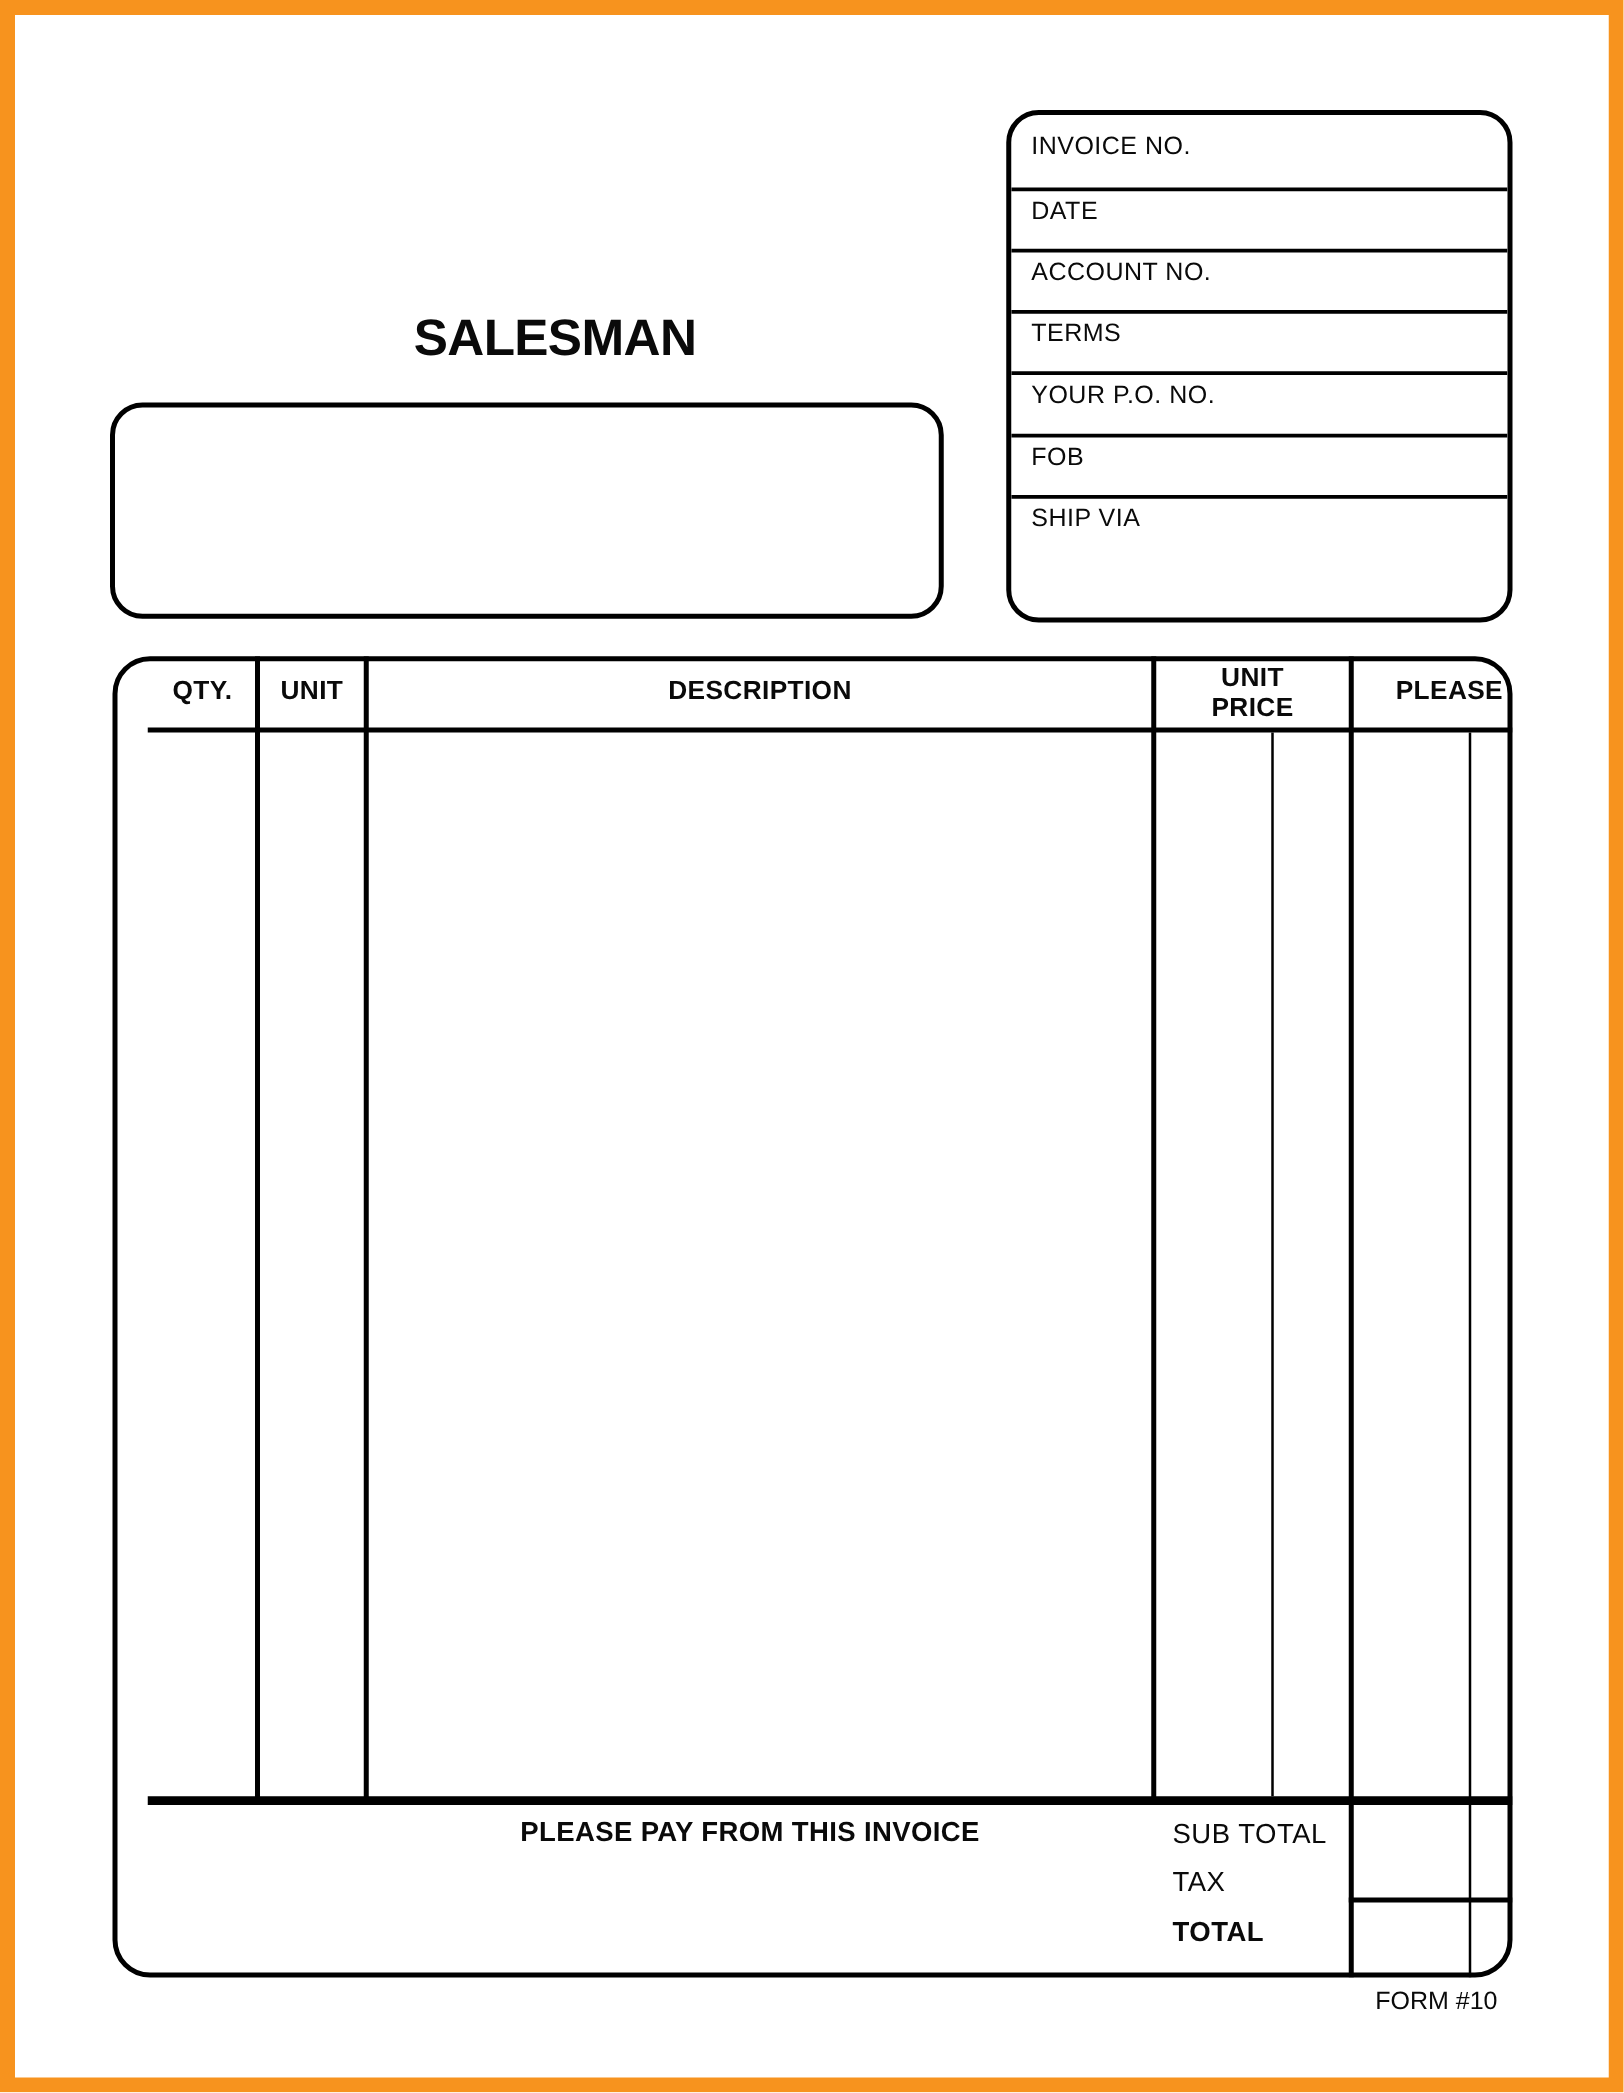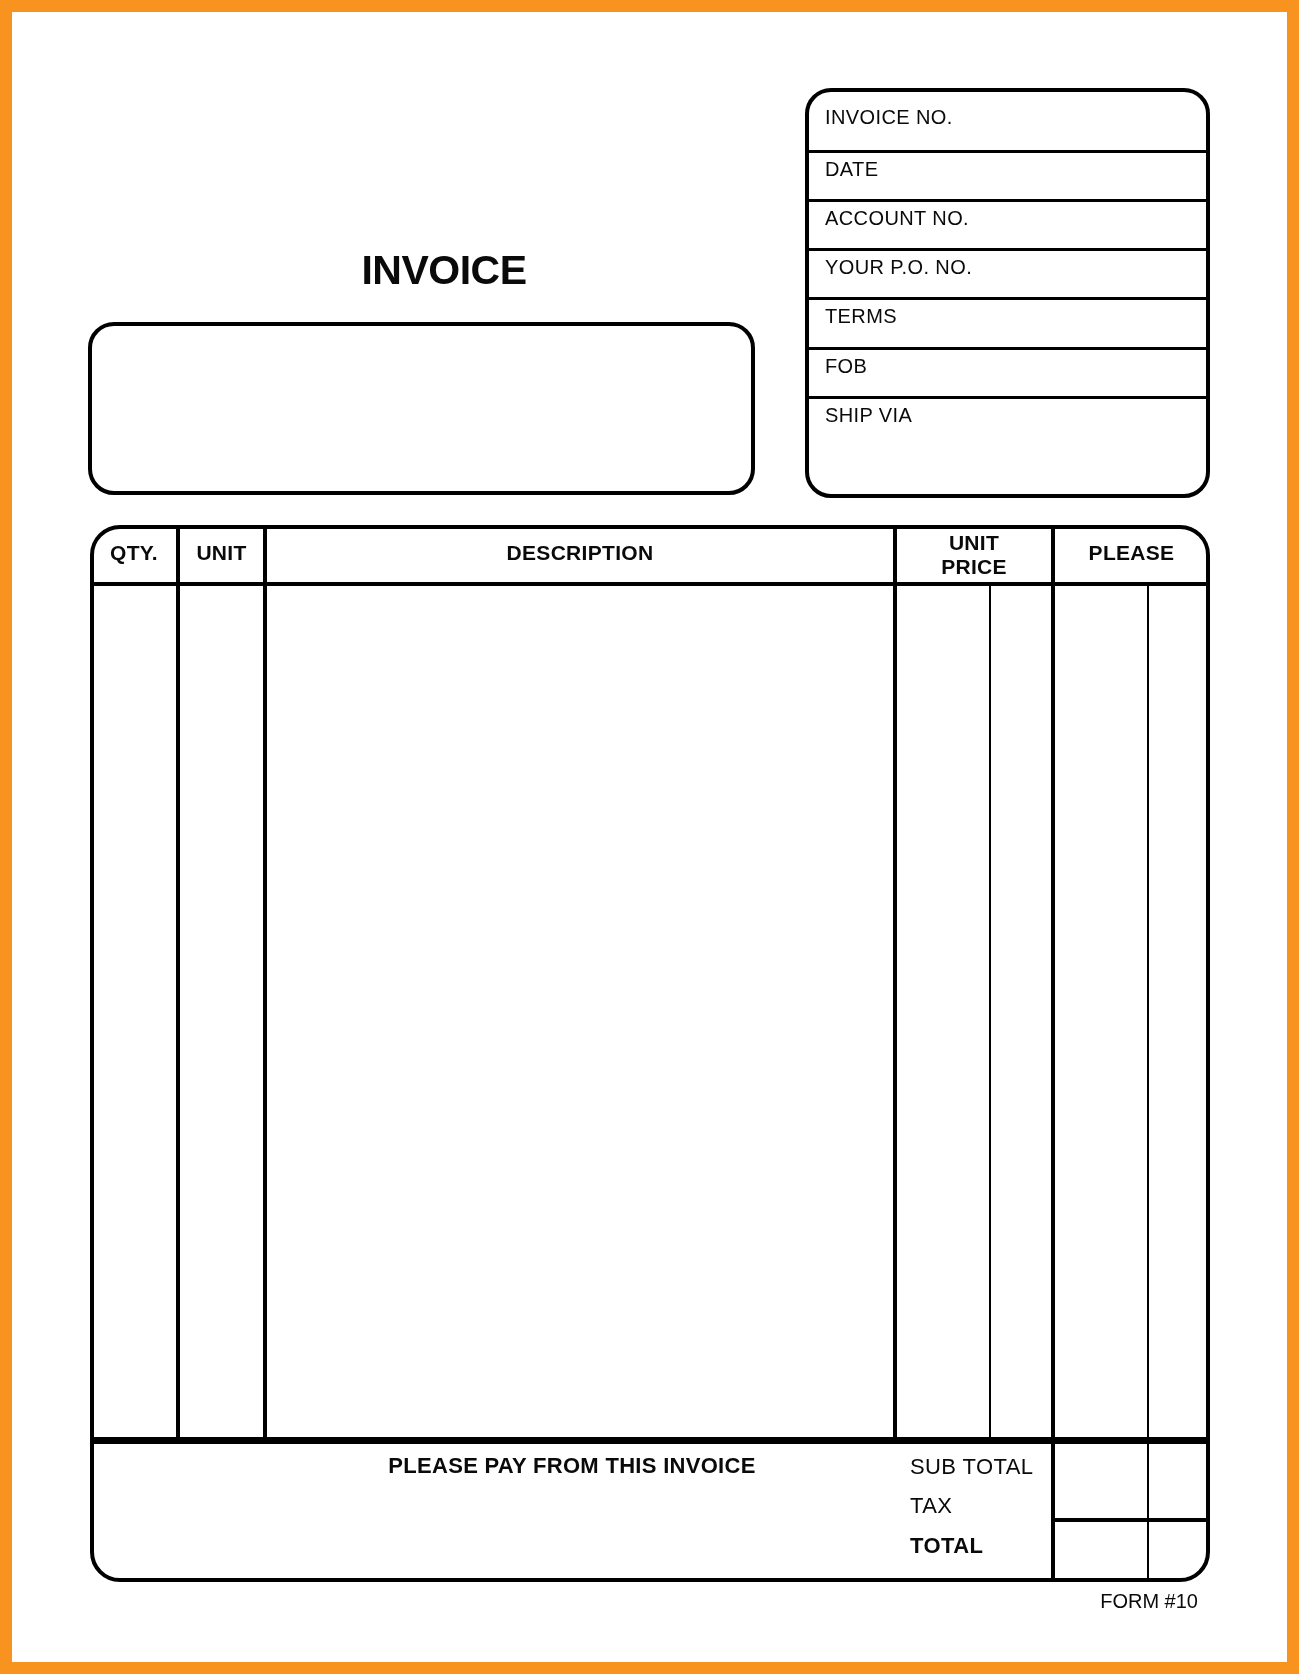--- a/index.html
+++ b/index.html
@@ -25,21 +25,21 @@
   }
 
   
   .cbox{
     position:absolute;left:88px;top:322px;width:667px;height:173px;
     border:4px solid #000;border-radius:26px;box-sizing:border-box;background:#fff;
   }
 
   
   .table{position:absolute;left:90px;top:525px;width:1120px;height:1057px;}
-  .table-clip{position:absolute;inset:0;border-radius:32px;overflow:hidden;}
+  .table-clip{position:absolute;inset:0;border-radius:32px;overflow:hidden;margin-left:28px;}
   .table-border{position:absolute;inset:0;border:4px solid #000;border-radius:30px;box-sizing:border-box;pointer-events:none;z-index:10;}
   .ln{position:absolute;background:#000;}
   .ln-header{left:0;right:0;top:57px;height:4px;}
   .vl-qty{left:86px;top:0;width:4px;height:919px;}
   .vl-unit{left:173px;top:0;width:4px;height:919px;}
   .vl-desc{left:803px;top:0;width:4px;height:919px;}
   .vl-upamt{left:961px;top:0;width:4px;height:1057px;}
   .vl-upcents{left:899px;top:61px;width:2px;height:851px;}
   .vl-amtcents{left:1057px;top:61px;width:2px;height:996px;}
   .ln-thick{left:0;right:0;top:912px;height:7px;}
@@ -72,34 +72,34 @@
     <div class="hrow first">
       <span>INVOICE NO.</span>
     </div>
     <div class="hrow">
       <span>DATE</span>
     </div>
     <div class="hrow">
       <span>ACCOUNT NO.</span>
     </div>
     <div class="hrow">
-      <span>YOUR P.O. NO.</span>
+      <span>TERMS</span>
     </div>
     <div class="hrow">
-      <span>TERMS</span>
+      <span>YOUR P.O. NO.</span>
     </div>
     <div class="hrow">
       <span>FOB</span>
     </div>
     <div class="hrow">
       <span>SHIP VIA</span>
     </div>
   </div>
 
-  <div class="title">INVOICE</div>
+  <div class="title">SALESMAN</div>
 
   <div class="cbox"></div>
 
   <div class="table">
     <div class="table-clip">
 
       <div class="ln ln-header"></div>
       <div class="ln vl-qty"></div>
       <div class="ln vl-unit"></div>
       <div class="ln vl-desc"></div>

